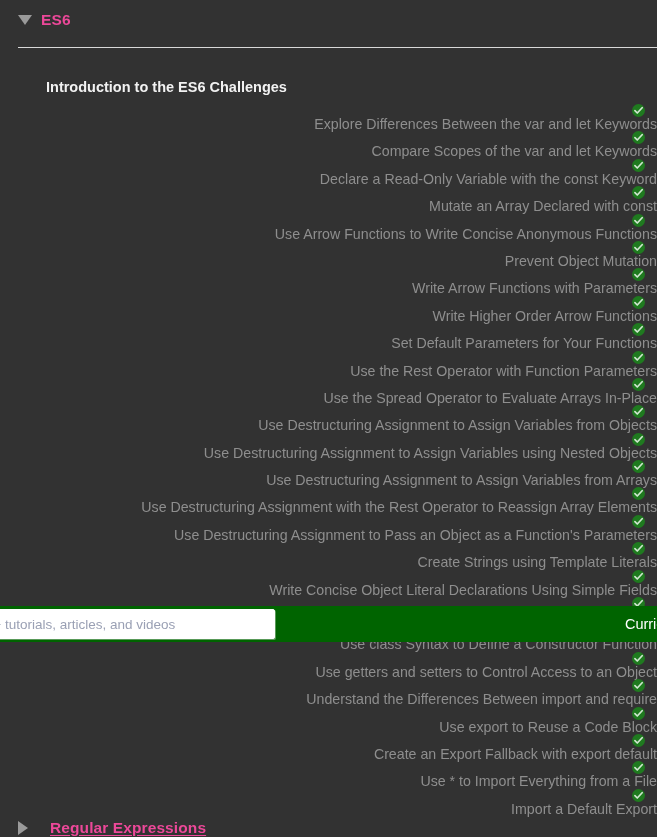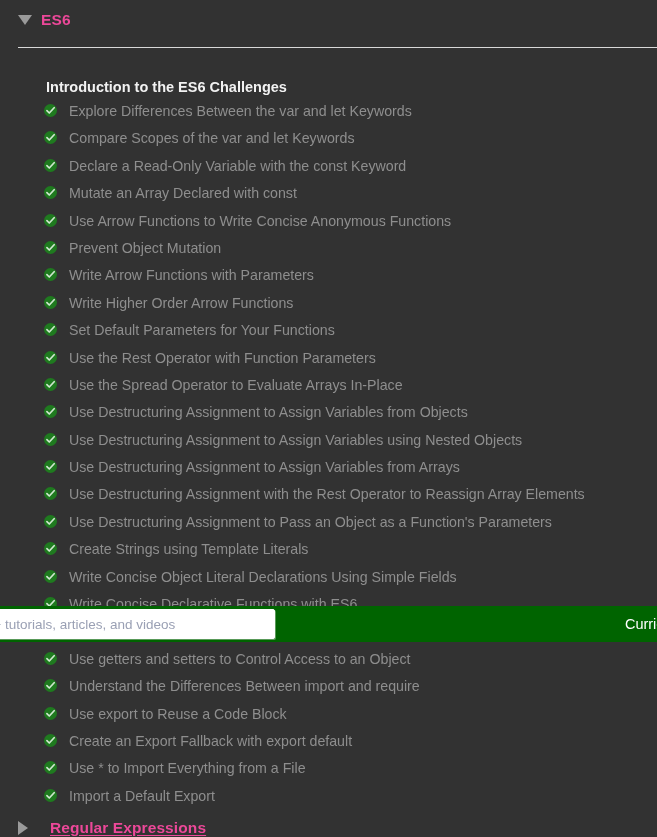--- a/index.html
+++ b/index.html
@@ -78,24 +78,24 @@
     line-height: 22px;
   }
 
   ul.challenge-list {
     list-style: none;
     margin: 0;
     padding: 0;
   }
   li.challenge-item {
     display: flex;
-    align-items: flex-start;
+    align-items: flex-end;
     height: 27.4px;
-    padding-left: 44px;
     cursor: pointer;
+    flex-direction: column;
   }
   .check-icon {
     flex: 0 0 auto;
     width: 13px;
     height: 13px;
     margin-right: 12px;
     display: block;
   }
   .challenge-label {
     color: #8e8e8e;

